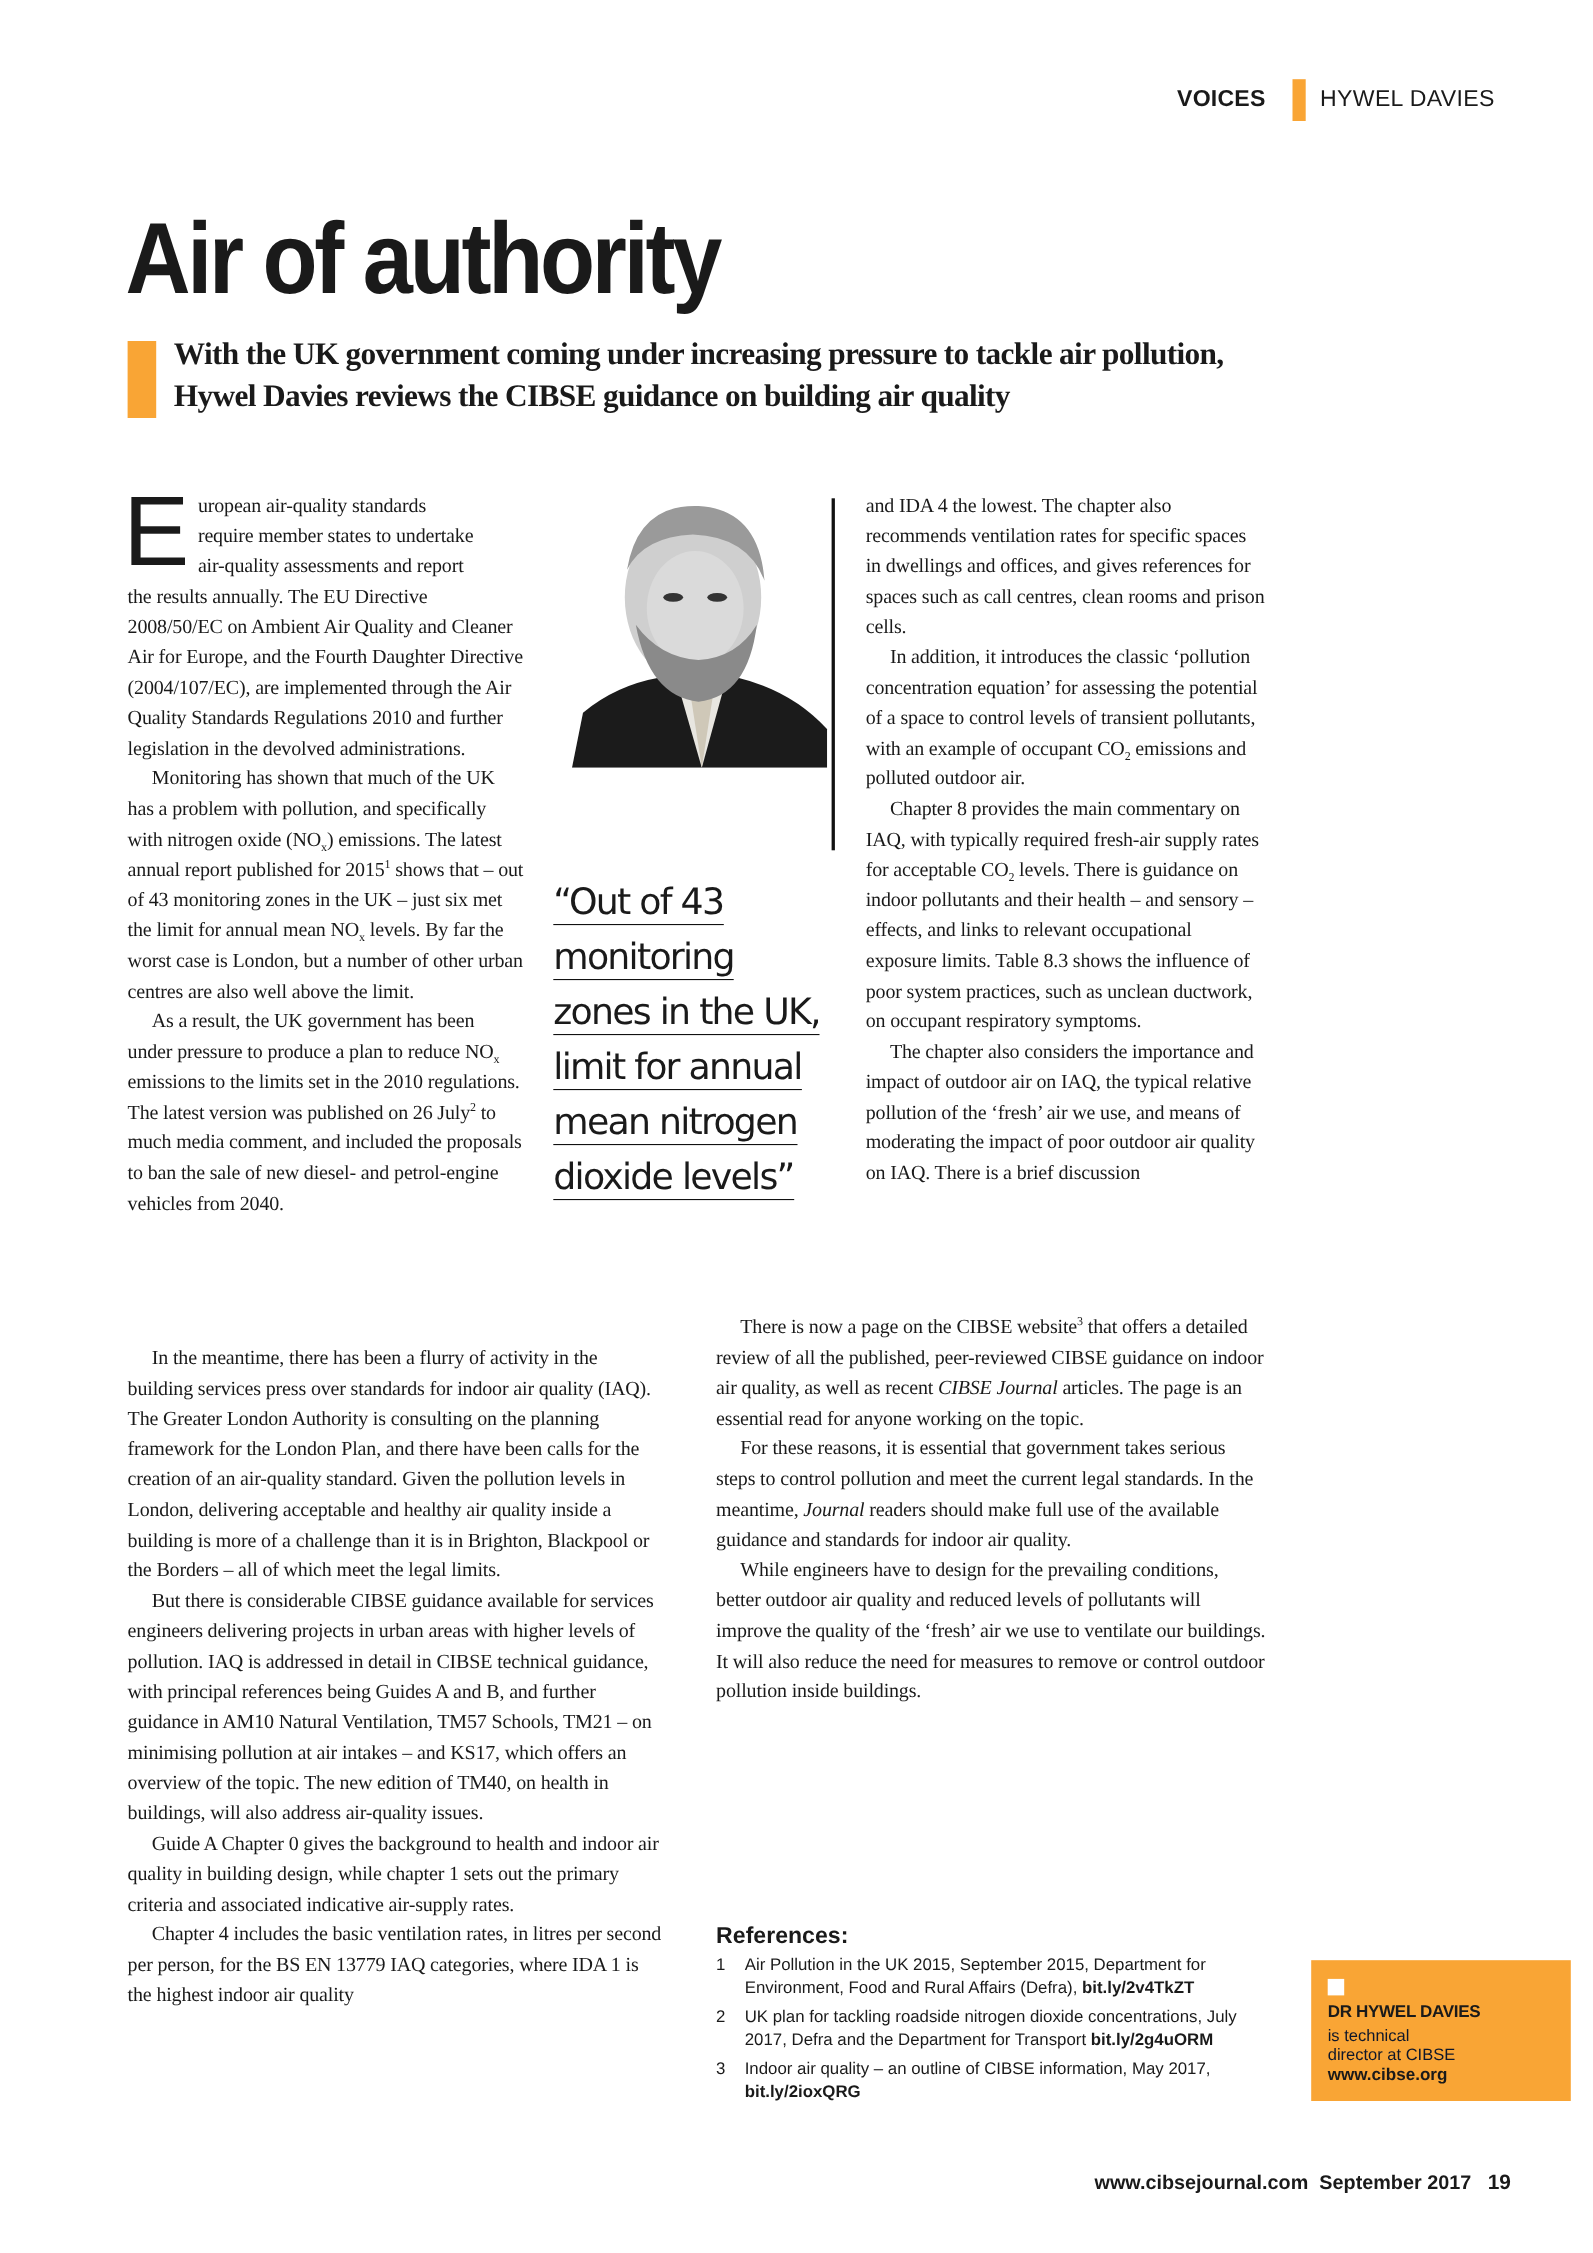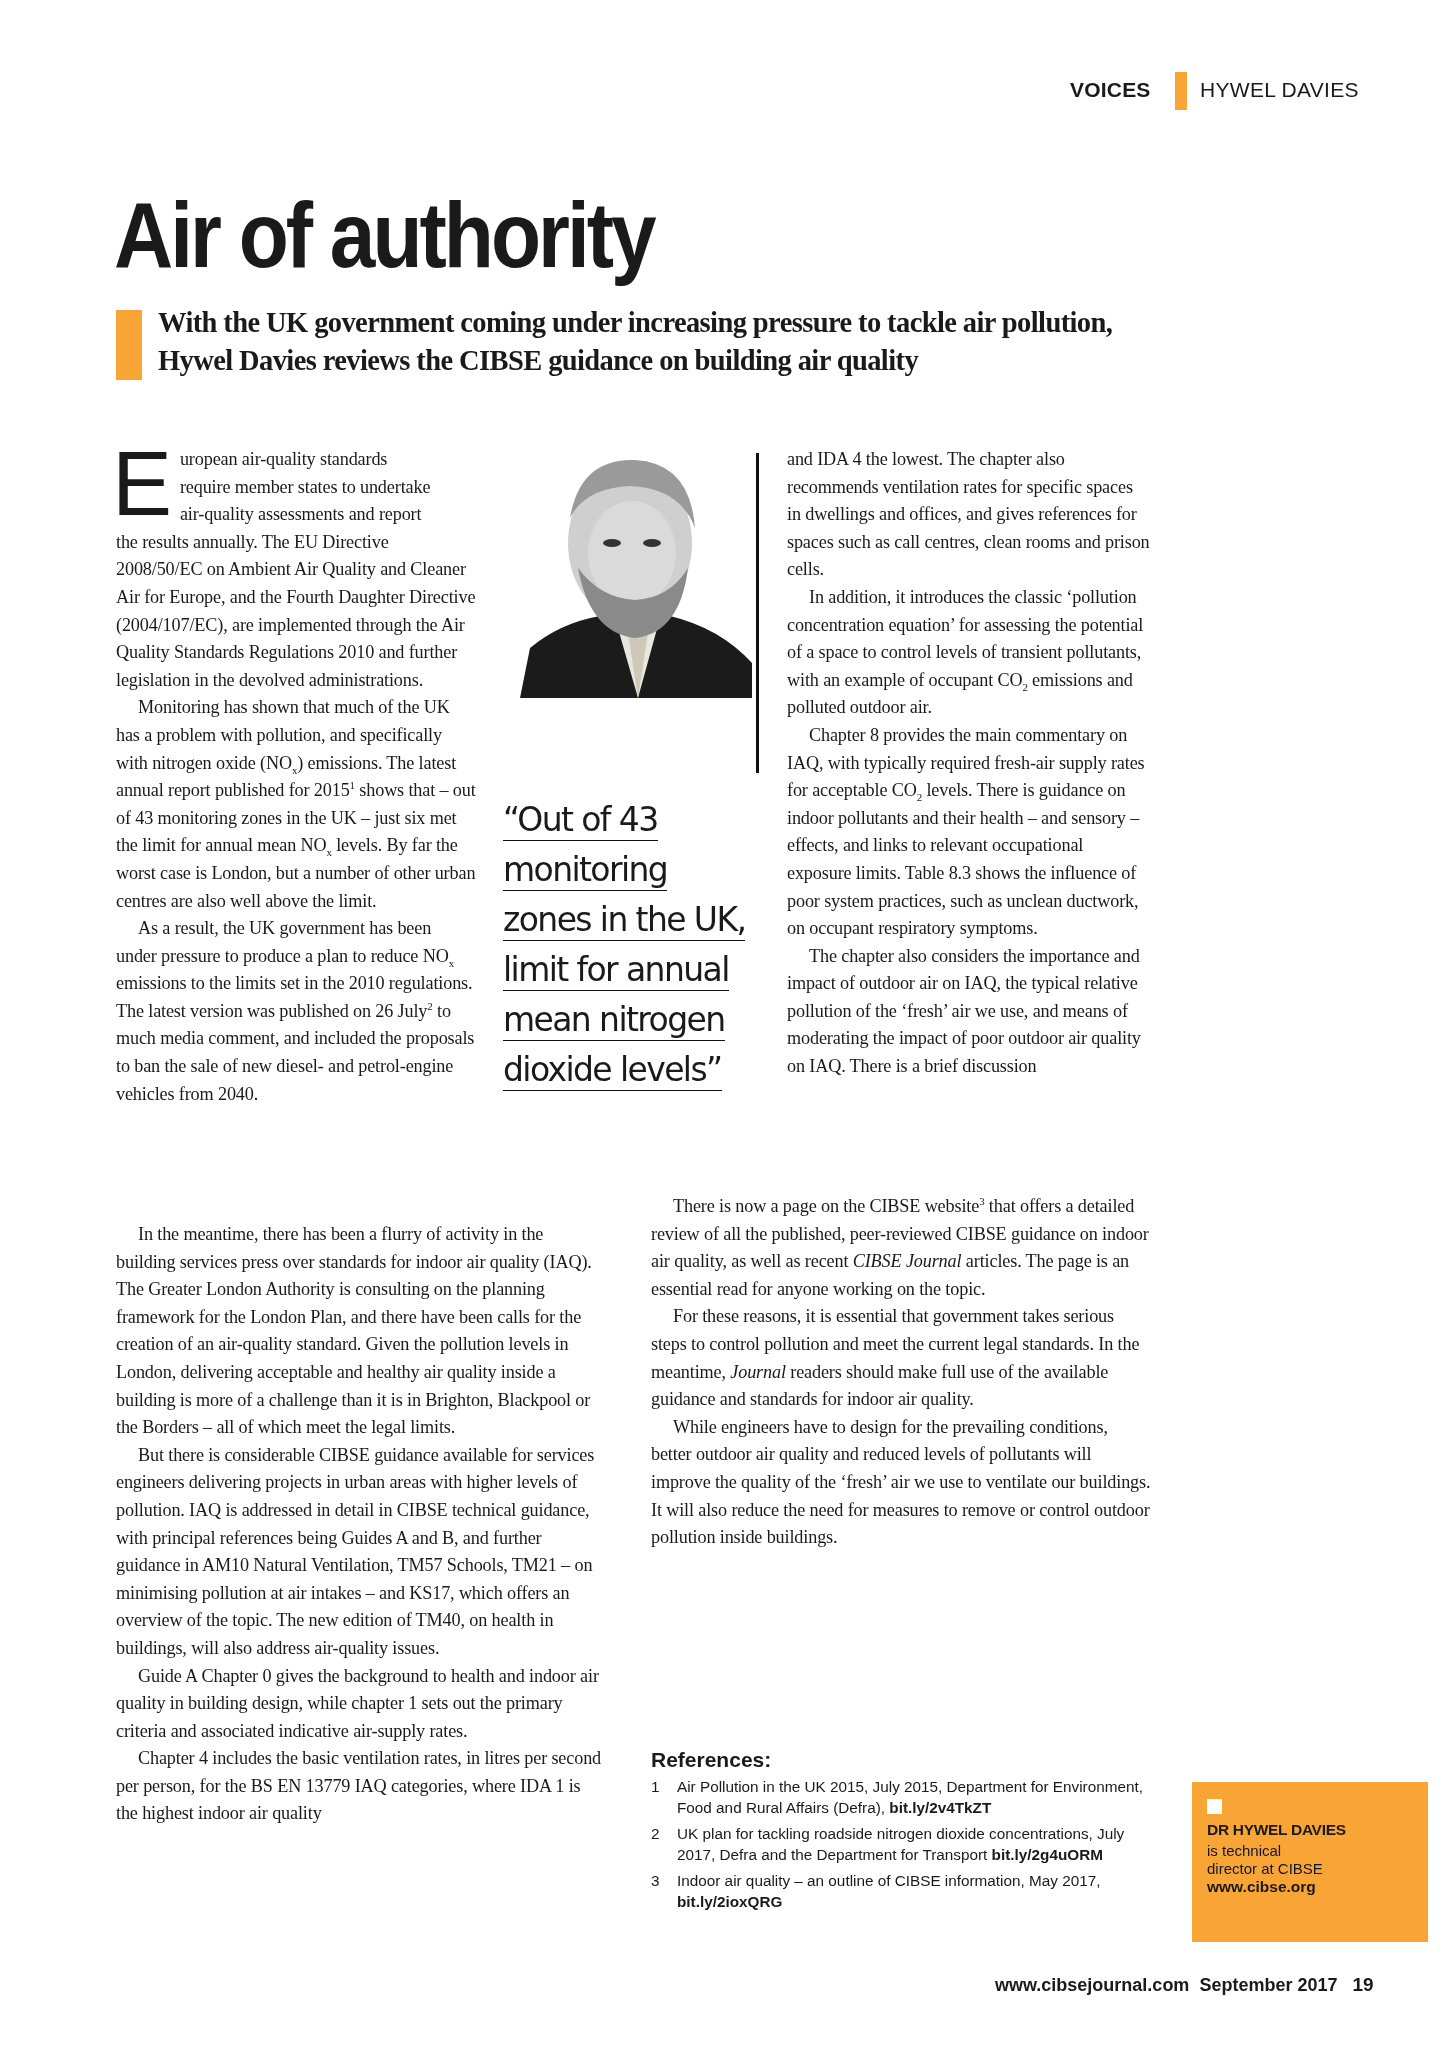--- a/index.html
+++ b/index.html
@@ -41,21 +41,21 @@
   .pull-row { display:block; }
 
   
   .refs-title { left:651px; top:1748px; font-size:21px; font-weight:bold; }
   .refs { left:651px; top:1776px; width:500px; font-size:15.3px; line-height:21px; }
   .ref { display:flex; margin-bottom:5px; }
   .ref-num { width:26px; flex:none; }
   .ref-text b { font-weight:bold; }
 
   
-  .bio { left:1192px; top:1782px; width:236px; height:160px; background:#F9A535; }
+  .bio { left:1192px; top:1782px; width:236px; height:128px; background:#F9A535; }
   .bio-square { position:absolute; left:15px; top:17px; width:15px; height:15px; background:#fff; }
   .bio-name { position:absolute; left:15px; top:39px; font-size:15.5px; font-weight:bold; letter-spacing:-0.3px; }
   .bio-desc { position:absolute; left:15px; top:60px; font-size:15px; line-height:18px; color:#0f172a; }
   .bio-url { position:absolute; left:15px; top:96px; font-size:15.5px; font-weight:bold; }
 
   
   .footer { left:995px; top:1974px; font-size:18px; font-weight:bold; }
   .footer .pg { margin-left:10px; font-size:19px; }
 </style>
 </head>
@@ -118,21 +118,21 @@
 <div class="abs serif col col3b">
   <p class="ind"><span>There is now a page on the CIBSE website</span><sup>3</sup><span> that offers a detailed review of all the published, peer-reviewed CIBSE guidance on indoor air quality, as well as recent </span><i>CIBSE Journal</i><span> articles. The page is an essential read for anyone working on the topic.</span></p>
   <p class="ind"><span>For these reasons, it is essential that government takes serious steps to control pollution and meet the current legal standards. In the meantime, </span><i>Journal</i><span> readers should make full use of the available guidance and standards for indoor air quality.</span></p>
   <p class="ind">While engineers have to design for the prevailing conditions, better outdoor air quality and reduced levels of pollutants will improve the quality of the ‘fresh’ air we use to ventilate our buildings. It will also reduce the need for measures to remove or control outdoor pollution inside buildings.</p>
 </div>
 
 <div class="abs sans refs-title">References:</div>
 <div class="abs sans refs">
   <div class="ref">
     <span class="ref-num">1</span>
-    <span class="ref-text"><span>Air Pollution in the UK 2015, July 2015, Department for Environment, Food and Rural Affairs (Defra), </span><b>bit.ly/2v4TkZT</b></span>
+    <span class="ref-text"><span>Air Pollution in the UK 2015, September 2015, Department for Environment, Food and Rural Affairs (Defra), </span><b>bit.ly/2v4TkZT</b></span>
   </div>
   <div class="ref">
     <span class="ref-num">2</span>
     <span class="ref-text"><span>UK plan for tackling roadside nitrogen dioxide concentrations, July 2017, Defra and the Department for Transport </span><b>bit.ly/2g4uORM</b></span>
   </div>
   <div class="ref">
     <span class="ref-num">3</span>
     <span class="ref-text"><span>Indoor air quality – an outline of CIBSE information, May 2017, </span><br><b>bit.ly/2ioxQRG</b></span>
   </div>
 </div>

